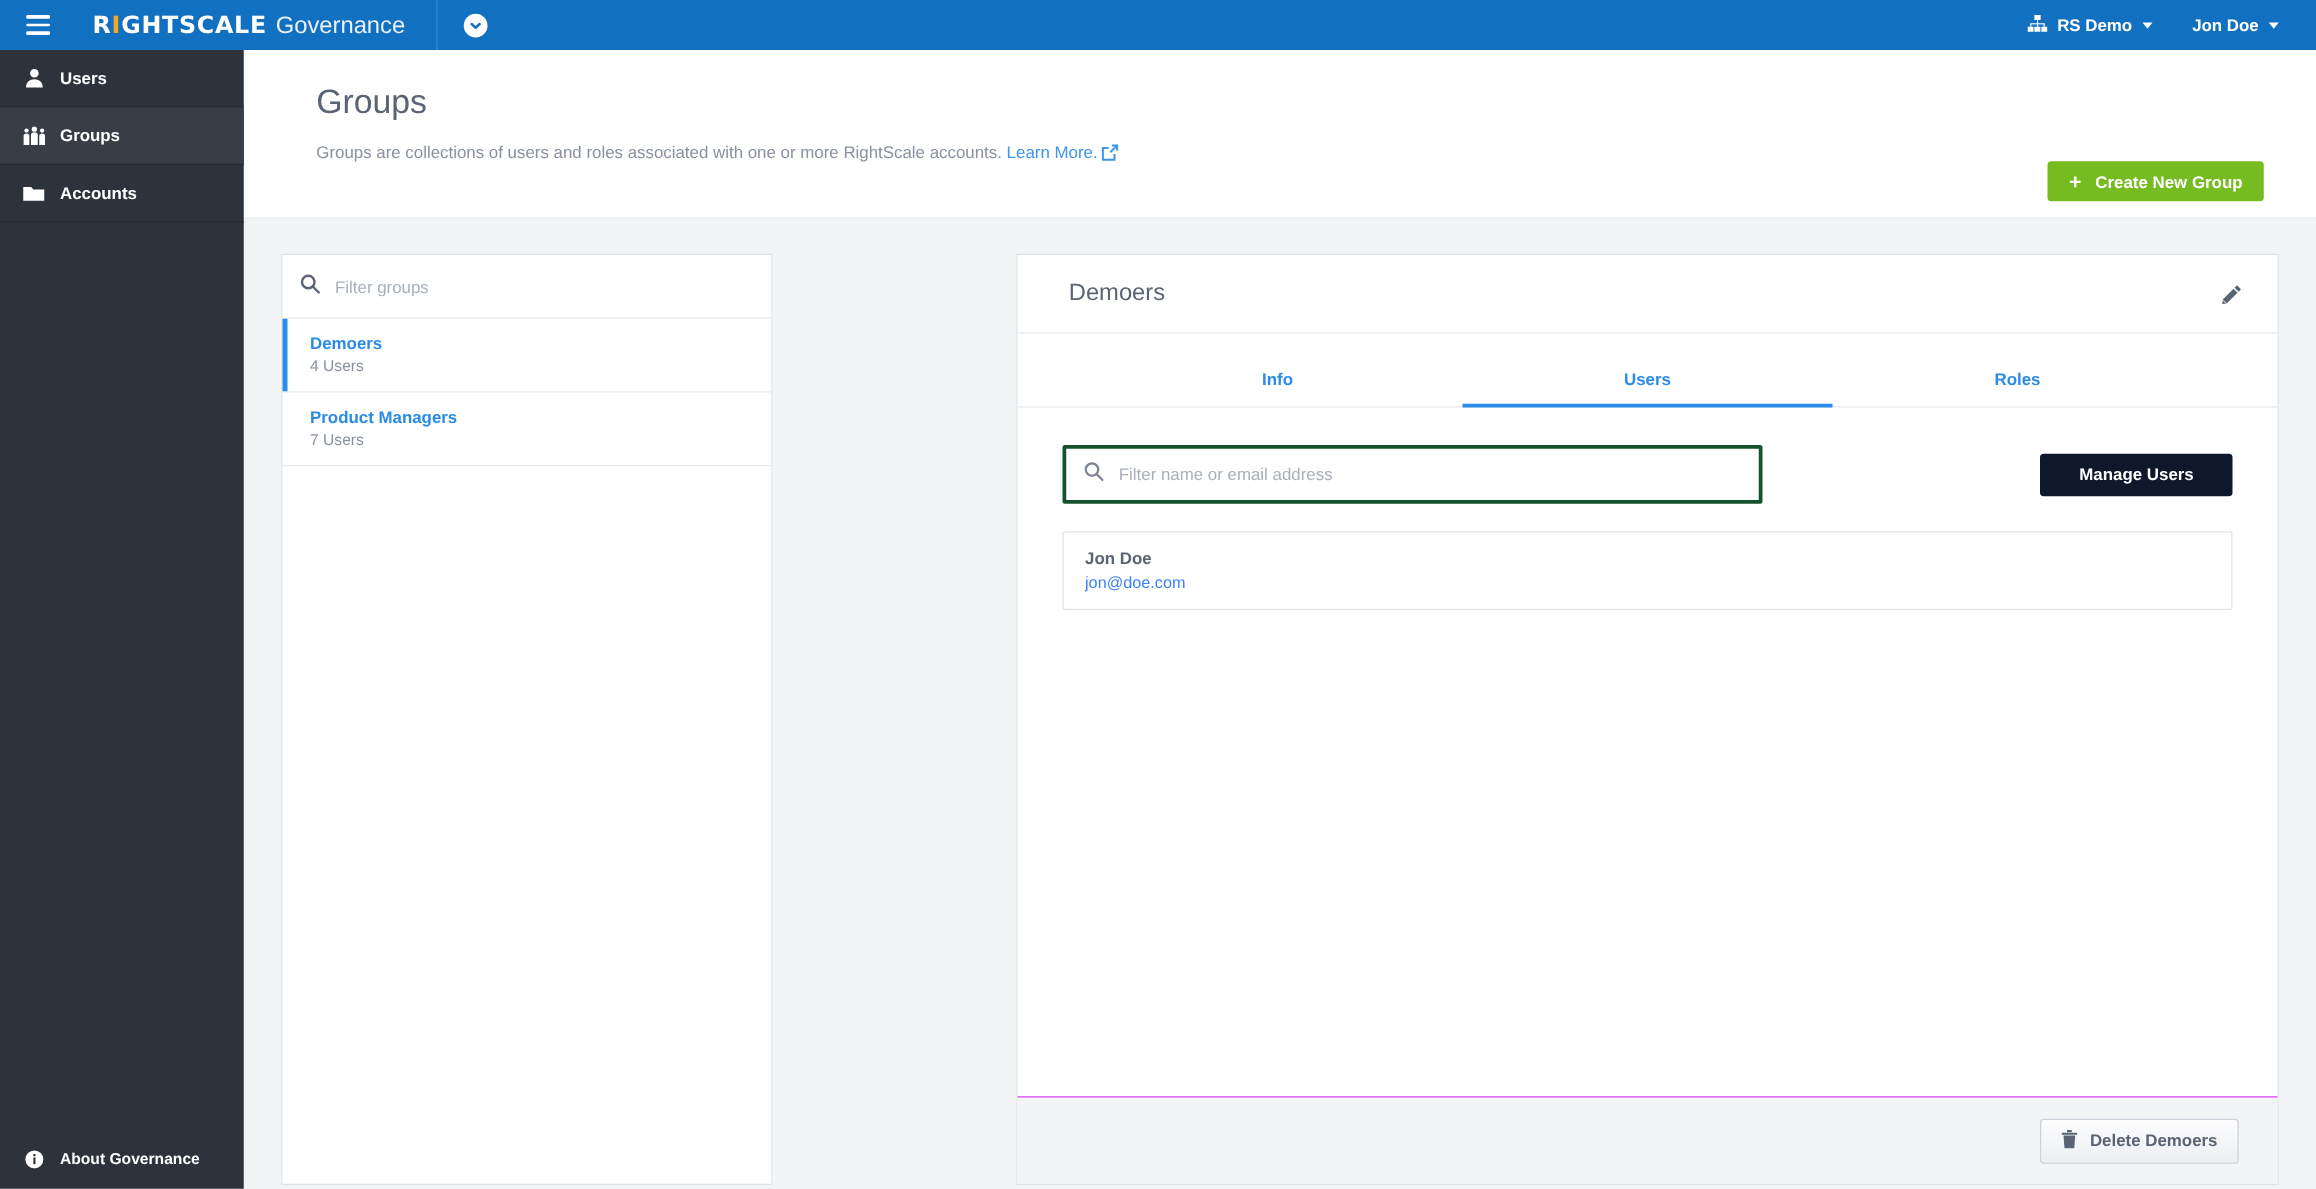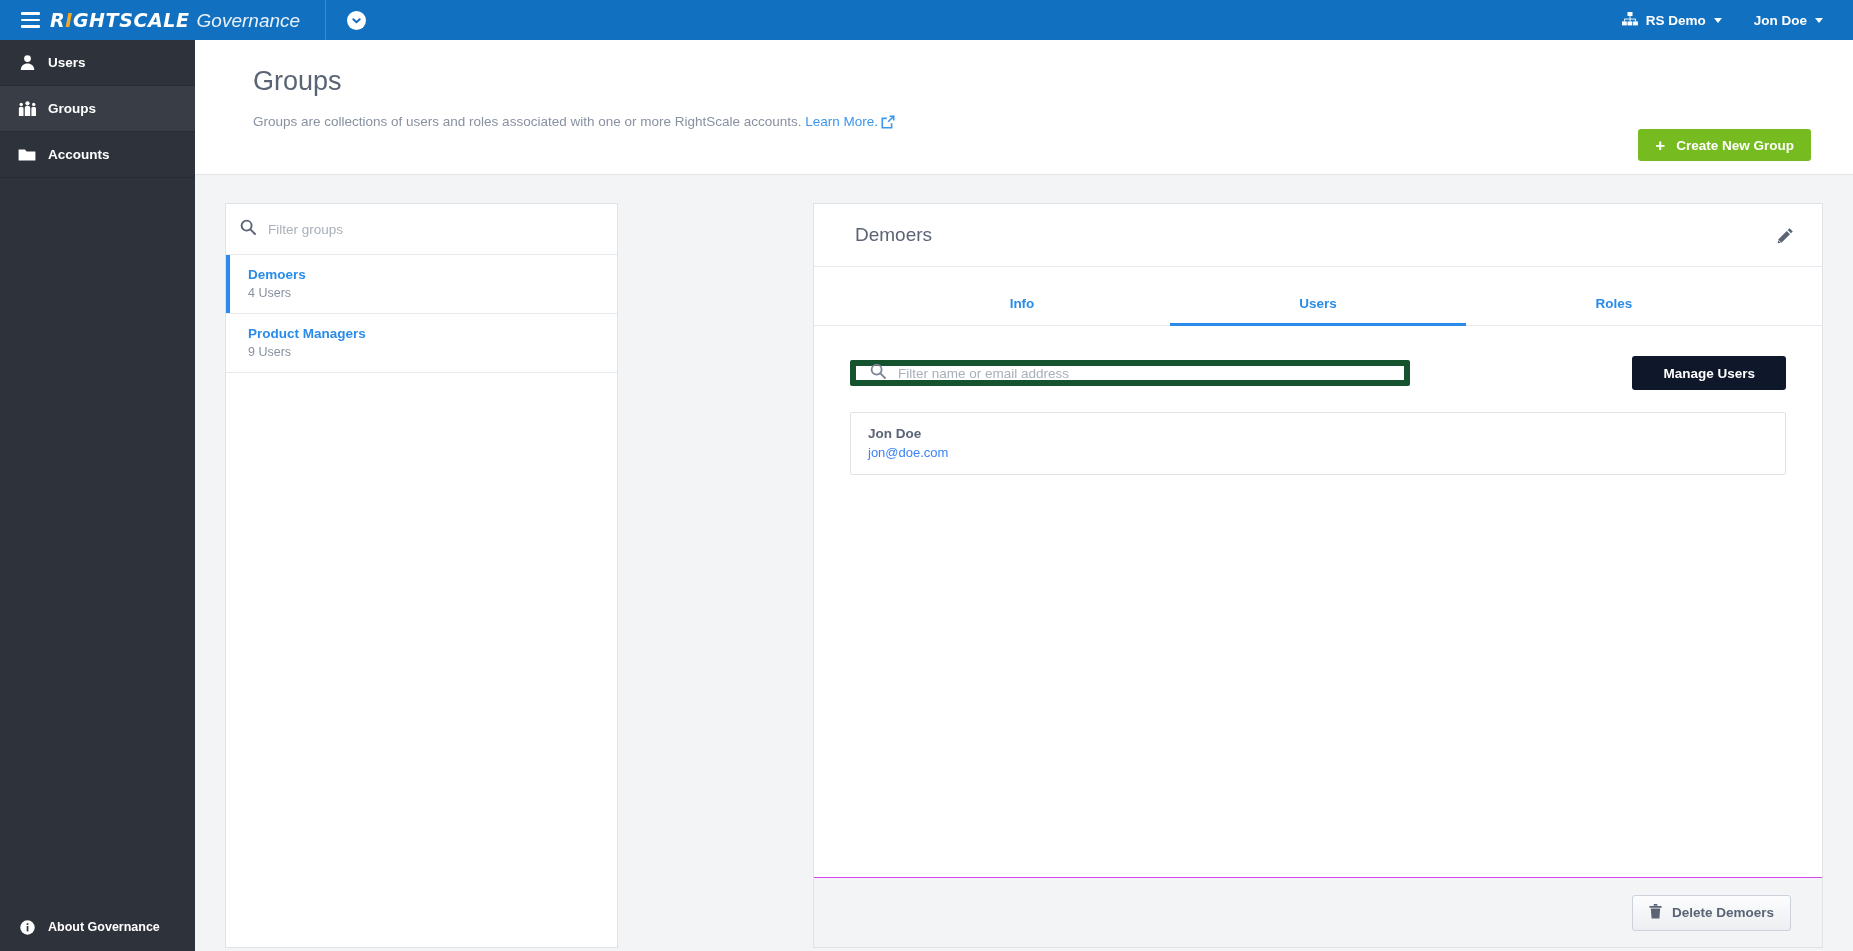--- a/index.html
+++ b/index.html
@@ -16,21 +16,21 @@
     background: #1270c0;
     display: flex; align-items: center;
     z-index: 30;
   }
   .hamburger {
     width: 40px; height: 40px;
     display: flex; flex-direction: column; justify-content: center; align-items: center;
     gap: 4px; cursor: pointer; margin-left: 10px;
   }
   .hamburger span { display: block; width: 19px; height: 2.5px; background: #fff; border-radius: 1px; }
-  .brand { margin-left: 0; display: flex; align-items: baseline; white-space: nowrap; font-style: italic; }
+  .brand { margin-left: 24px; display: flex; align-items: baseline; white-space: nowrap; }
   .brand-rs {
     font-size: 19px; font-weight: bold; color: #fff;
     letter-spacing: 0.6px; font-family: "DejaVu Sans", sans-serif;
   }
   .brand-rs .dot { color: #f5a623; }
   .brand-gov { font-size: 19px; color: #e9f1fa; margin-left: 7px; font-weight: 400; }
   .topbar-sep {
     width: 1px; height: 40px; background: #3b8ad1; margin-left: 25px;
   }
   .chevron-circle {
@@ -124,21 +124,21 @@
   .edit-btn { margin-left: auto; cursor: pointer; display: flex; align-items: center; padding: 6px; }
   .tabs { display: flex; padding: 0 60px; margin-top: 20px; border-bottom: 1px solid #e6e9ed; }
   .tab {
     flex: 1; text-align: center; padding: 9px 0 12px; font-size: 13.5px; font-weight: bold;
     color: #2a8ce8; cursor: pointer; margin-bottom: -1px; border-bottom: 3px solid transparent;
   }
   .tab.active { border-bottom-color: #2a8ce8; }
   .detail-body { flex: 1; padding: 30px 36px 0 36px; }
   .user-filter-row { display: flex; align-items: center; }
   .user-filter {
-    width: 560px; height: 26px; border: 6px solid #14532d; border-radius: 2px;
+    width: 560px; height: 47px; border: 3px solid #14532d; border-radius: 2px;
     display: flex; align-items: center; padding: 0 14px;
   }
   .user-filter input {
     border: none; outline: none; flex: 1; font-size: 13.5px; color: #5a6475;
     margin-left: 12px; font-family: "Liberation Sans", sans-serif; background: transparent;
   }
   .user-filter input::placeholder { color: #a8b0ba; }
   .btn-manage {
     margin-left: auto; height: 34px; background: #0f172a; color: #fff; border: none; border-radius: 3px;
     font-size: 13.5px; font-weight: bold; padding: 0 31px; cursor: pointer;
@@ -278,21 +278,21 @@
         </svg>
       </span>
       <input type="text" placeholder="Filter groups" style="">
     </div>
     <div class="group-item selected">
       <div class="group-name">Demoers</div>
       <div class="group-count">4 Users</div>
     </div>
     <div class="group-item">
       <div class="group-name">Product Managers</div>
-      <div class="group-count">9 Users</div>
+      <div class="group-count">7 Users</div>
     </div>
   </div>
 
   <div class="detail-card">
     <div class="detail-head">
       <div class="detail-title">Demoers</div>
       <div class="edit-btn">
         <svg width="17" height="17" viewBox="0 0 17 17" fill="#5a6475">
           <path d="M12.6 1.2 L15.8 4.4 L13.9 6.3 L10.7 3.1 Z"></path>
           <path d="M9.8 4 L13 7.2 L4.4 15.8 L1.2 12.6 Z"></path>

